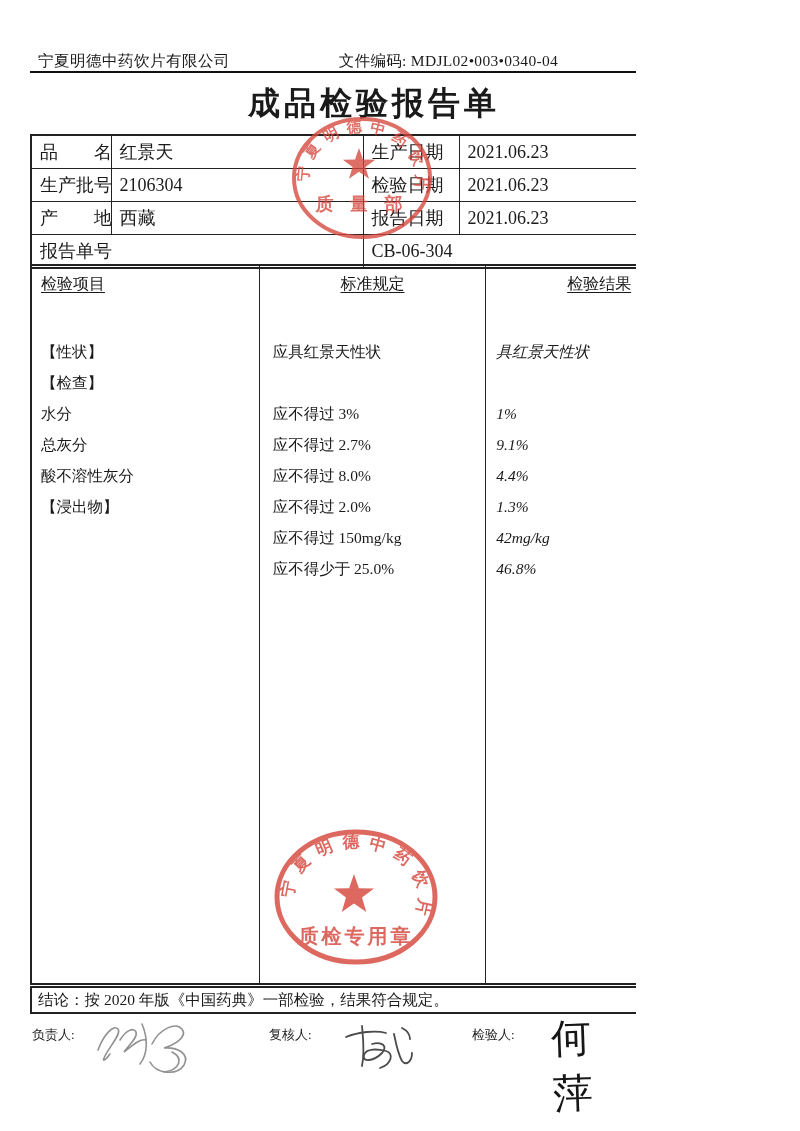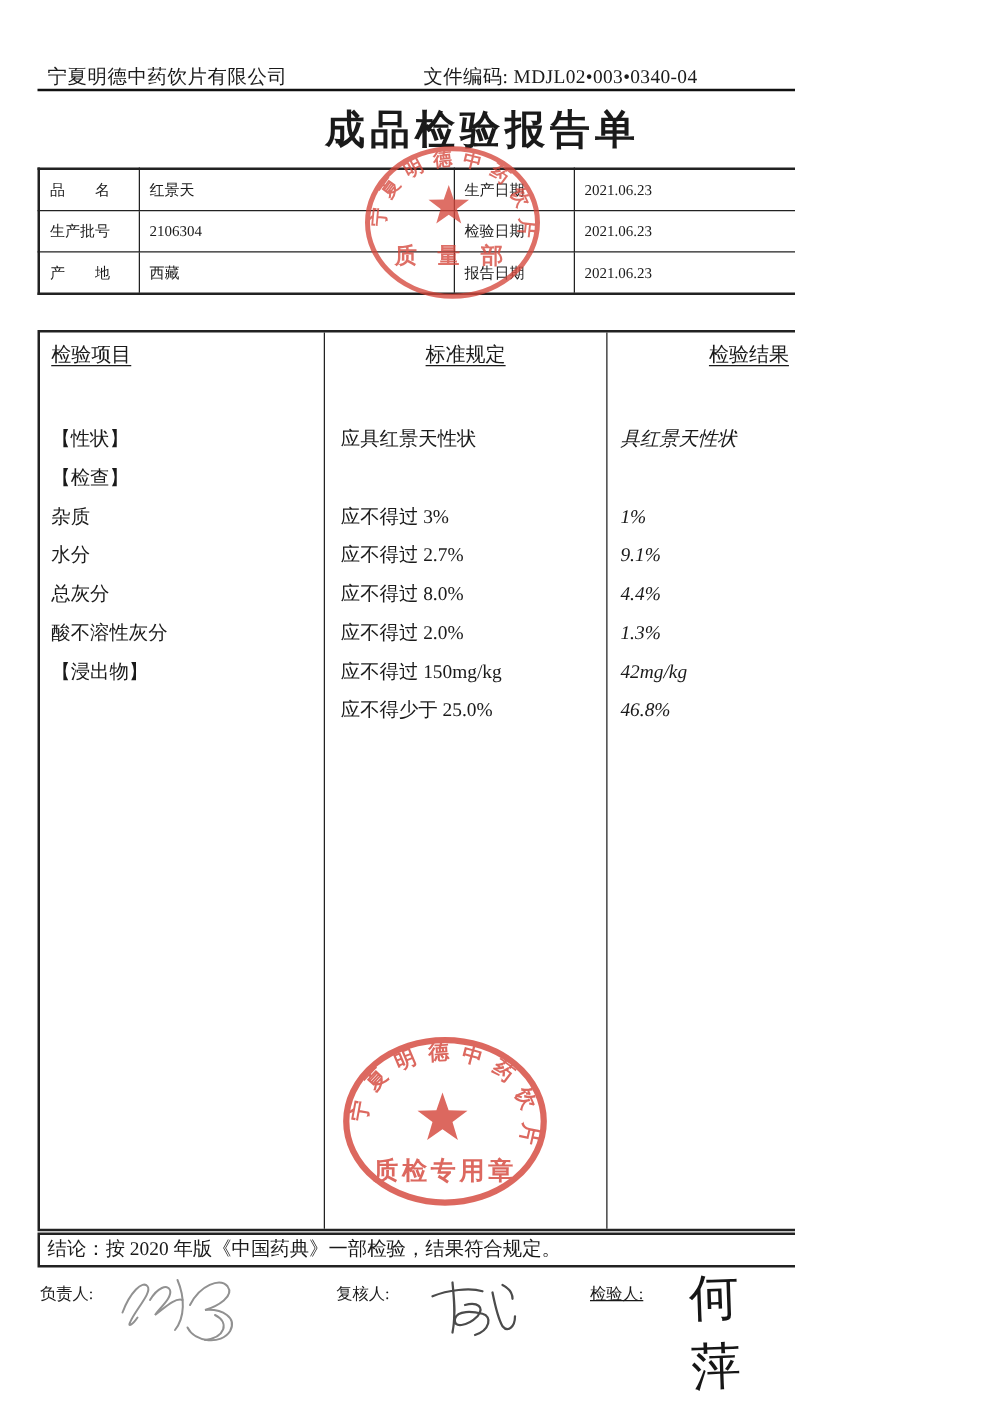--- a/index.html
+++ b/index.html
@@ -5,25 +5,25 @@
   html,body{margin:0;padding:0;background:#ffffff;}
   .page{
     position:relative;width:636px;height:1131px;background:#ffffff;overflow:hidden;
     font-family:"Liberation Serif","DejaVu Serif",serif;color:#1a1a1a;
   }
   
   .hdr-company{position:absolute;left:38px;top:51px;font-size:15.5px;letter-spacing:.5px;}
   .hdr-code{position:absolute;right:78px;top:51px;font-size:15.5px;letter-spacing:.3px;white-space:nowrap;}
   .hdr-rule{position:absolute;left:30px;top:71px;width:692px;height:2px;background:#111;}
   
-  .title{position:absolute;left:30px;top:82px;width:712px;text-align:center;
+  .title{position:absolute;left:18px;top:82px;width:712px;text-align:center;
          font-size:32px;font-weight:bold;letter-spacing:4px;}
   
   .info-table{position:absolute;left:30px;top:134px;width:684px;border-collapse:collapse;
-              table-layout:fixed;font-size:12px;}
+              table-layout:fixed;font-size:18px;}
   .info-table td{border:1px solid #222;height:32px;padding:0 0 0 8px;vertical-align:middle;
                  white-space:nowrap;overflow:hidden;}
   .info-table{border:2px solid #222;}
   
   .insp-table{position:absolute;left:30px;top:264px;width:684px;height:721px;
               border:2px solid #222;box-sizing:border-box;display:flex;background:transparent;}
   .insp-col{width:228px;box-sizing:border-box;padding-top:8px;}
   .insp-col + .insp-col{border-left:1px solid #222;}
   .insp-hdr{text-align:center;font-size:16px;height:22px;}
   .insp-hdr.left{text-align:left;padding-left:9px;}
@@ -32,21 +32,21 @@
   .t-line{height:31px;line-height:31px;font-size:15.5px;white-space:nowrap;padding-left:9px;}
   .insp-col.c2 .t-line{padding-left:13px;}
   .insp-col.c3 .t-line{padding-left:10px;font-style:italic;}
   
   .concl{position:absolute;left:30px;top:986px;width:684px;height:28px;border:2px solid #222;
          box-sizing:border-box;font-size:15.5px;line-height:23px;padding-left:6px;white-space:nowrap;}
   
   .sig-label{position:absolute;top:1026px;font-size:13px;white-space:nowrap;}
   .sig1-label{left:32px;}
   .sig2-label{left:269px;}
-  .sig3-label{left:472px;text-decoration:underline;}
+  .sig3-label{left:472px;}
   .sig-svg{position:absolute;pointer-events:none;}
   .sig-name{position:absolute;left:552px;top:1010px;font-size:40px;color:#161616;
             letter-spacing:10px;transform:rotate(-2deg);font-weight:500;}
   
   .stamp{position:absolute;pointer-events:none;z-index:5;}
   .stamp-top{left:282px;top:108px;}
   .stamp-bottom{left:270px;top:824px;}
 </style>
 </head>
 <body>
@@ -78,30 +78,33 @@
       <td>2106304</td>
       <td>检验日期</td>
       <td>2021.06.23</td>
     </tr>
     <tr>
       <td>产　　地</td>
       <td>西藏</td>
       <td>报告日期</td>
       <td>2021.06.23</td>
     </tr>
+    <tr>
+      <td colspan="2">报告单号</td>
+      <td colspan="2">CB-06-304</td>
+    </tr>
   </tbody>
     </table>
 
   <div class="insp-table">
     <div class="insp-col c1">
       <div class="insp-hdr left"><span class="u">检验项目</span></div>
       <div class="insp-rows">
           <div class="t-line">【性状】</div>
           <div class="t-line">【检查】</div>
-          <div class="t-line">杂质</div>
           <div class="t-line">水分</div>
           <div class="t-line">总灰分</div>
           <div class="t-line">酸不溶性灰分</div>
           <div class="t-line">【浸出物】</div>
         </div>
     </div>
     <div class="insp-col c2">
       <div class="insp-hdr"><span class="u">标准规定</span></div>
       <div class="insp-rows">
           <div class="t-line">应具红景天性状</div>

